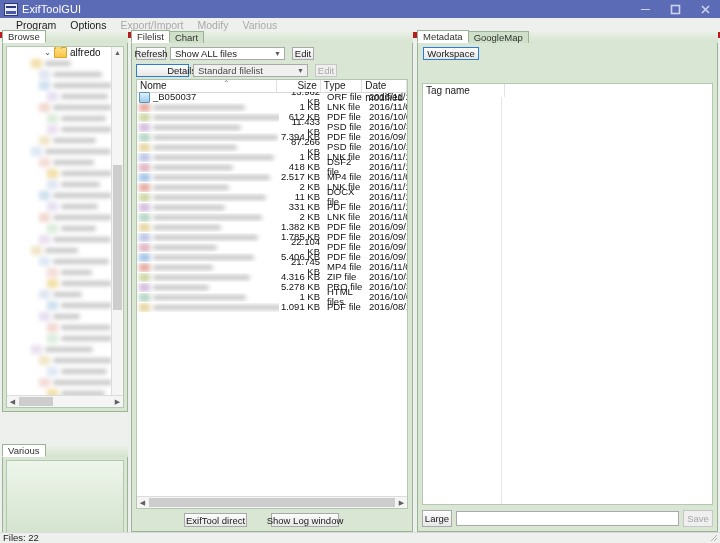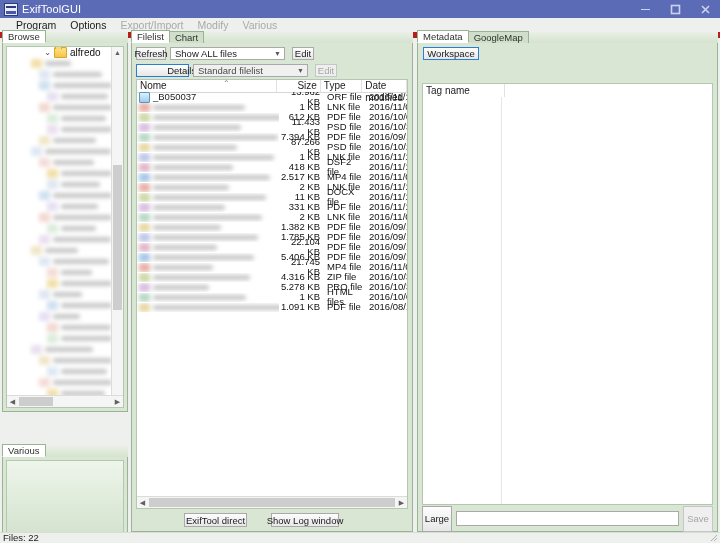--- a/index.html
+++ b/index.html
@@ -196,21 +196,21 @@
     position: absolute; left: 4px; right: 4px; top: 40px; bottom: 26px;
     background: #fff; border: 1px solid #b4c7b0; box-sizing: border-box; overflow: hidden;
   }
   .meta-head { height: 13px; display: flex; font-size: 10px; border-bottom: 1px solid #d8d8d8; }
   .meta-head .hc1 { width: 78px; padding-left: 3px; line-height: 13px; border-right: 1px solid #e2e2e2; }
   .meta-head .hc2 { flex: 1; padding-left: 4px; line-height: 13px; }
   .meta-body { position: absolute; left: 0; right: 0; top: 13px; bottom: 0; background: #fff; }
   .meta-colline { position: absolute; left: 78px; top: 0; bottom: 0; width: 1px; background: #e6e6e6; }
 
   .meta-bottom { position: absolute; left: 4px; right: 4px; bottom: 4px; height: 17px; display: flex; align-items: center; }
-  .meta-bottom .btn { height: 26px; }
+  .meta-bottom .btn { height: 17px; }
   .meta-input {
     flex: 1; height: 15px; margin: 0 4px; background: #fff;
     border: 1px solid #a9a9a9; box-sizing: border-box;
   }
 
   
   .statusbar {
     position: absolute; left: 0; right: 0; bottom: 0; height: 10px;
     background: #eef0ee; border-top: 1px solid #d8dbd8;
     font-size: 9.5px; line-height: 10px; padding-left: 3px; color: #1a1a1a;

